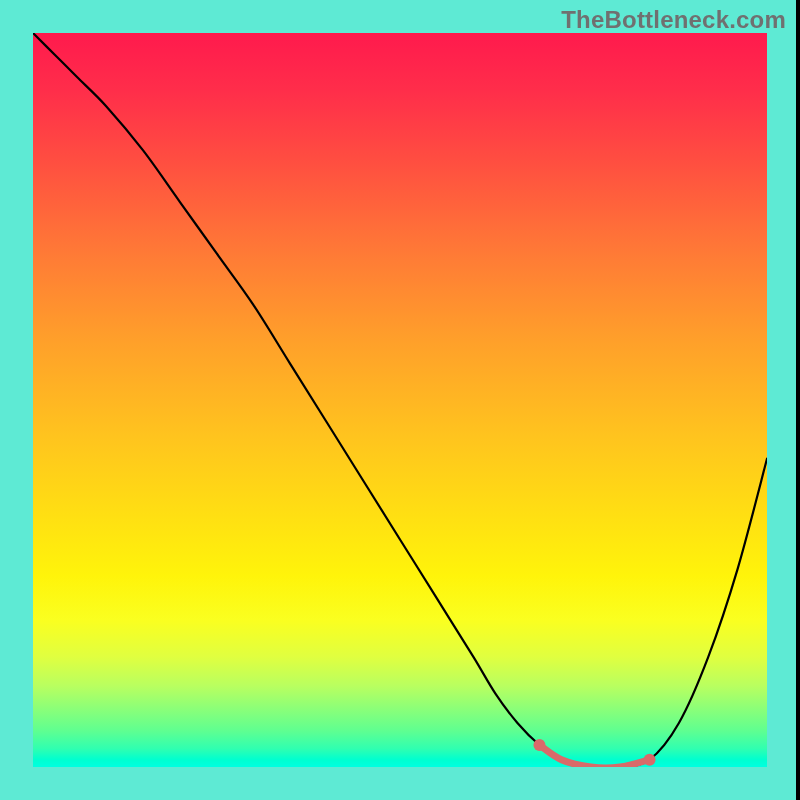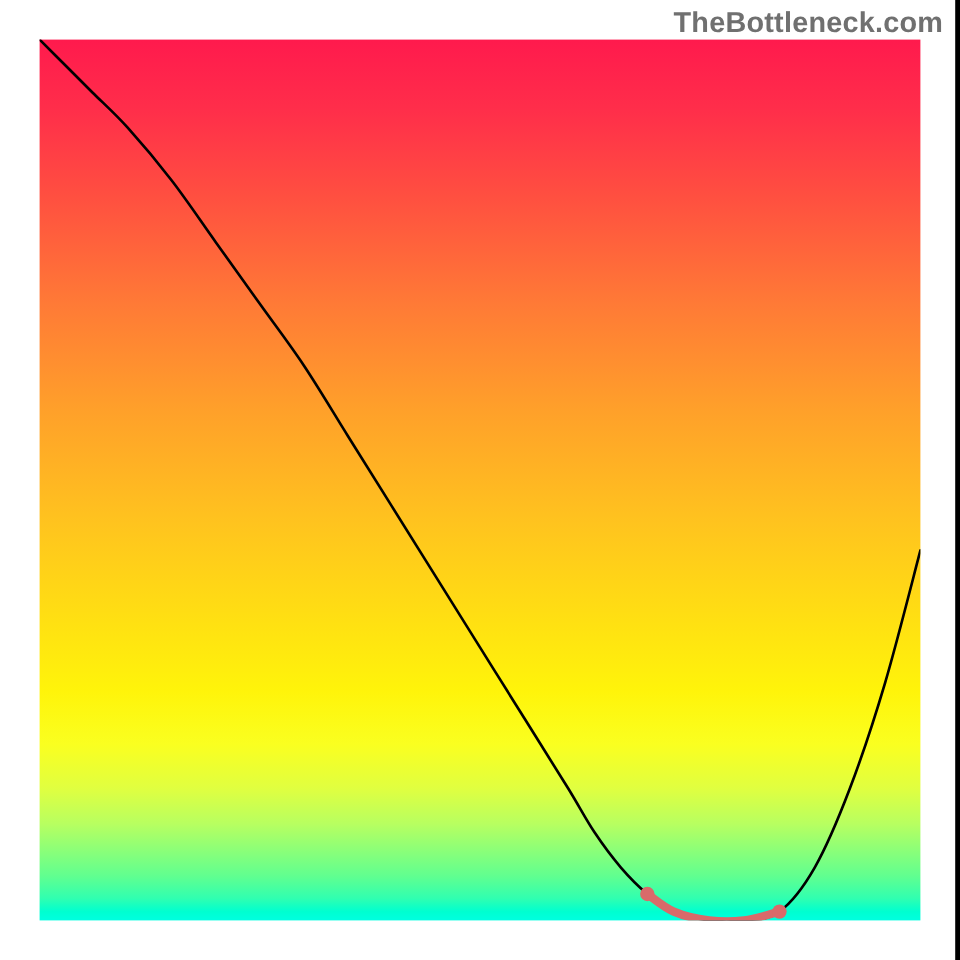--- a/index.html
+++ b/index.html
@@ -1,17 +1,17 @@
 <!DOCTYPE html>
 <html><head>
 <meta charset="utf-8">
 <style>
   * { margin: 0; padding: 0; box-sizing: border-box; }
   html, body { width: 800px; height: 800px; overflow: hidden; background: #000; }
-  .container { position: relative; width: 796px; height: 800px; background: #ffffff; }
+  .container { position: relative; width: 796px; height: 800px; background: #5eead4; }
   .watermark {
     position: absolute;
     top: 6px;
     right: 10px;
     color: #707070;
     font-family: Arial, Helvetica, sans-serif;
     font-size: 24px;
     font-weight: bold;
     z-index: 5;
     letter-spacing: 0.2px;

